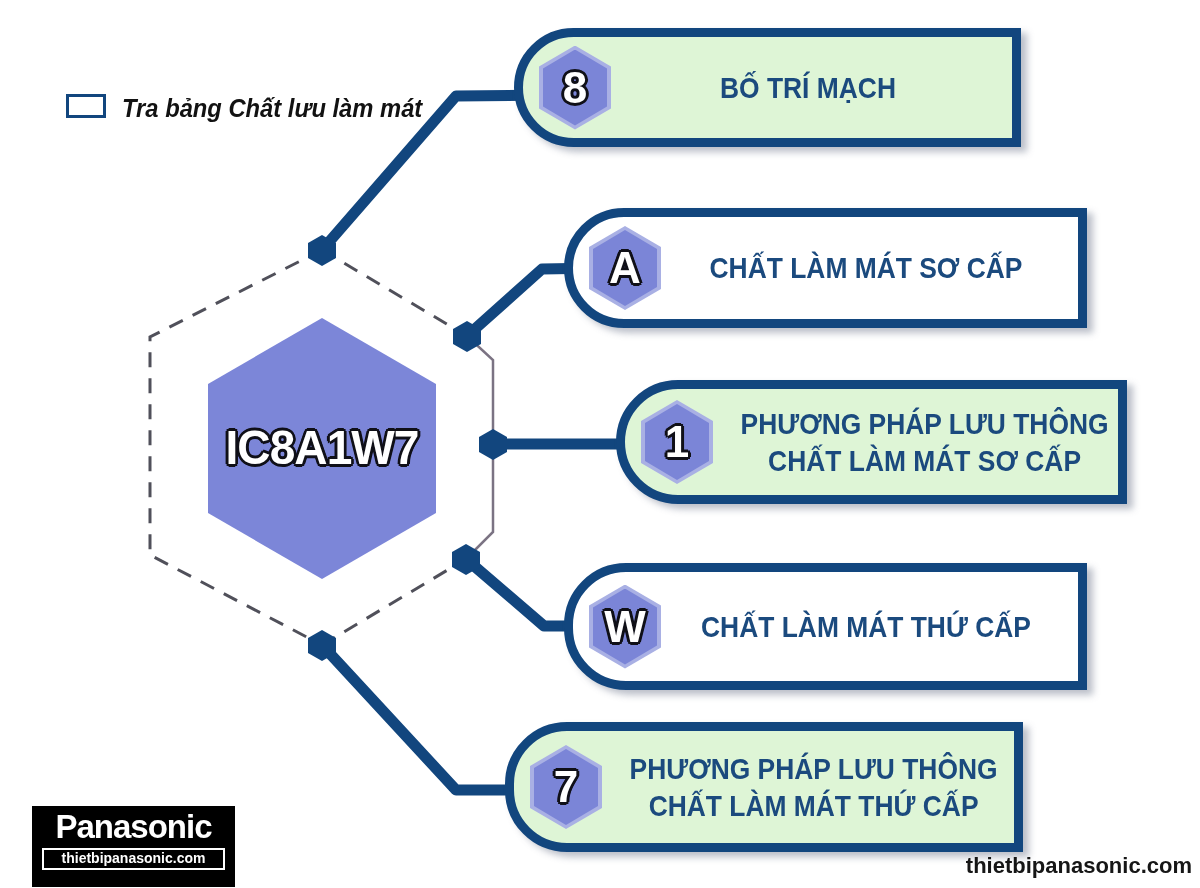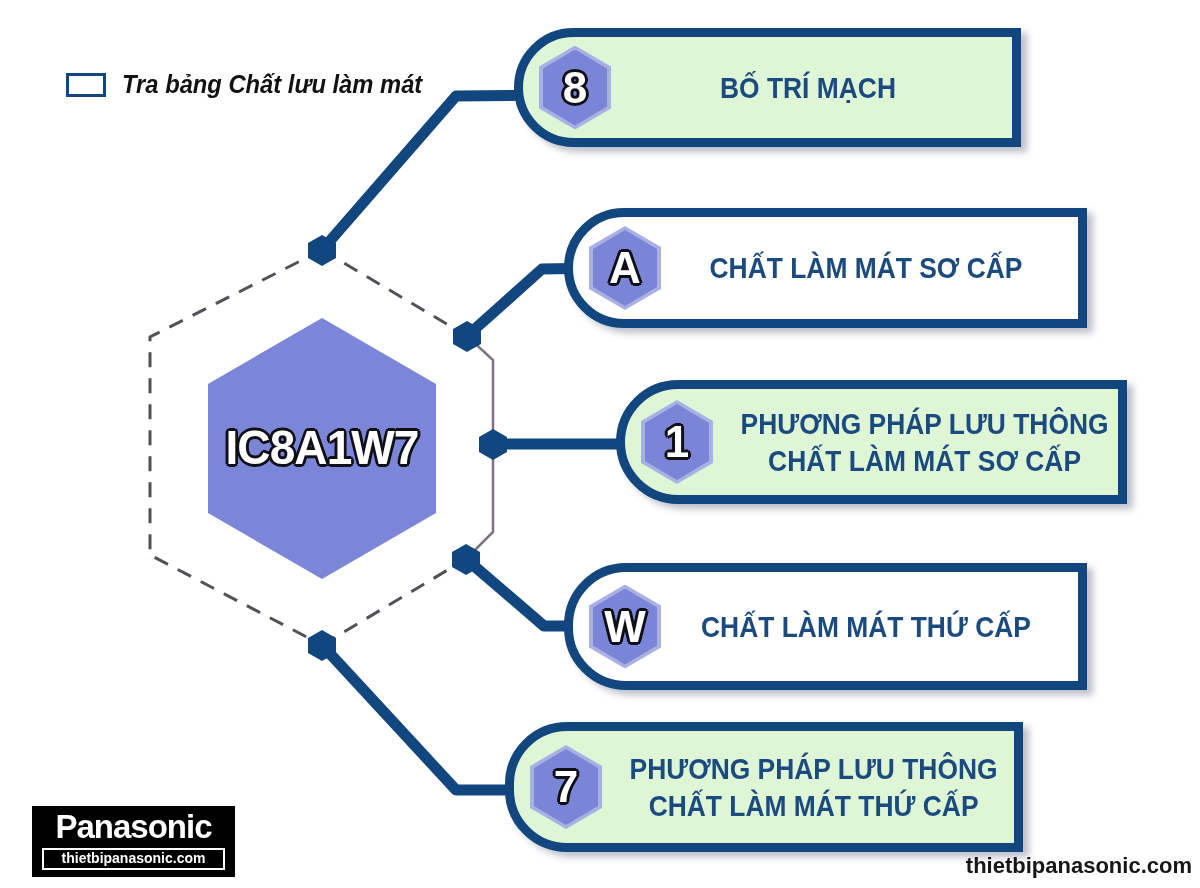--- a/index.html
+++ b/index.html
@@ -52,35 +52,35 @@
 
   
   .center-code {
     position:absolute; z-index:2; left:192px; top:420px; width:260px;
     text-align:center; font-size:48px; font-weight:bold;
     letter-spacing:-1px; transform:scaleX(.96);
   }
 
   
   .legend { position:absolute; left:66px; top:70px; z-index:2; }
-  .legend-row { display:flex; align-items:center; margin-bottom:21px; }
+  .legend-row { display:flex; align-items:flex-start; margin-bottom:21px;margin-top:24px; }
   .swatch {
     width:40px; height:24px; border:3px solid #12467e; background:#ffffff;
     box-sizing:border-box; flex:0 0 auto;
   }
   .swatch.green { background:#def5d6; }
   .legend-label {
     margin-left:16px; font-style:italic; font-weight:bold; font-size:25px;
     color:#121212; transform:scaleX(.95); transform-origin:left center;
     white-space:nowrap;
   }
 
   
   .plogo {
-    position:absolute; z-index:2; left:32px; top:806px; width:203px; height:71px;
+    position:absolute; z-index:2; left:32px; top:806px; width:203px; height:81px;
     background:#000000; color:#ffffff; text-align:center;
   }
   .plogo-name { font-weight:bold; font-size:33px; letter-spacing:-1px; margin-top:4px; line-height:1.05; }
   .plogo-site-box {
     border:2px solid #ffffff; margin:3px 10px 0; padding:1px 0 2px;
     font-weight:bold; font-size:14px; line-height:1.1;
   }
   .watermark {
     position:absolute; z-index:2; right:8px; top:853px;
     font-weight:bold; font-size:22px; color:#161616; letter-spacing:0;

